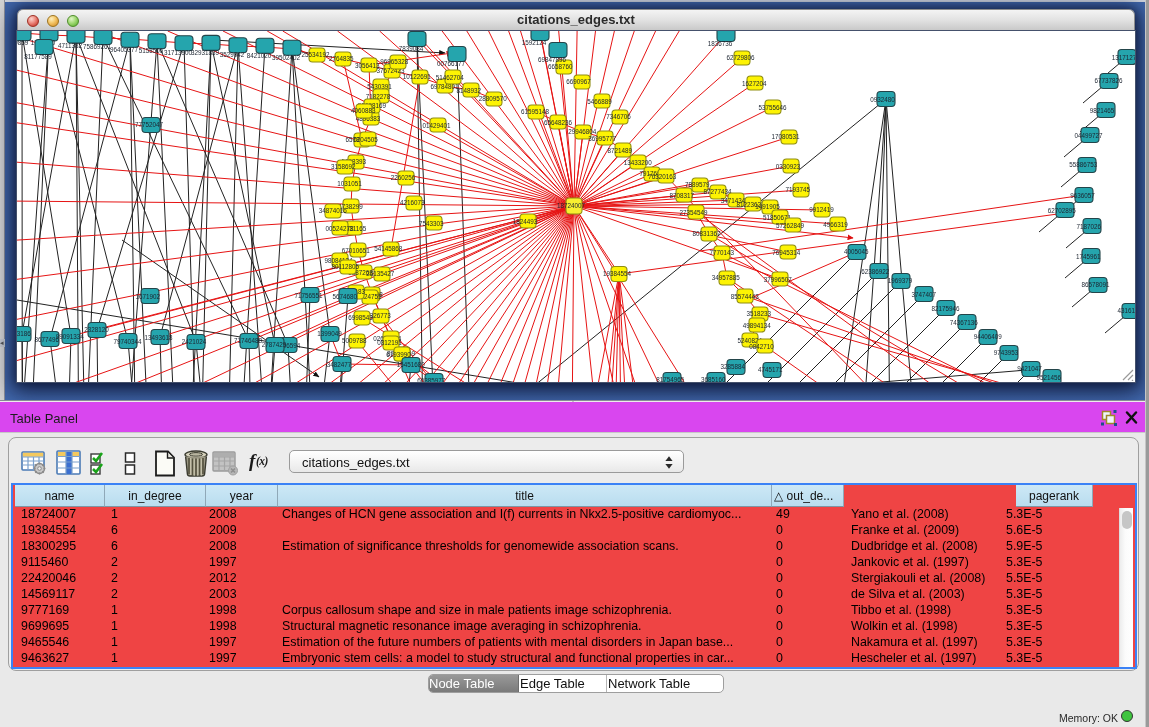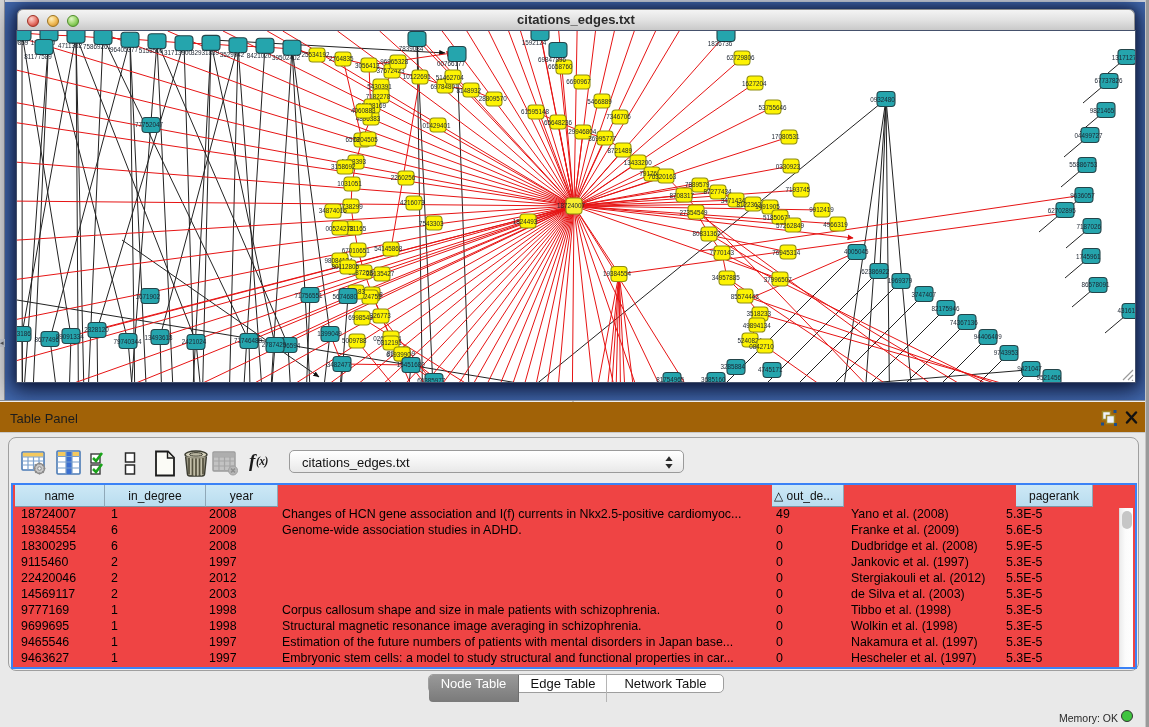--- a/index.html
+++ b/index.html
@@ -9,31 +9,31 @@
 .lstrip{left:0;top:0;width:5px;height:400px;background:#d4d4d4;border-right:1px solid #8d9099}
 .topline{left:0;top:0;width:1149px;height:2px;background:#cfd4de}
 #frame{left:17px;top:9px;width:1118px;height:373px;box-shadow:0 6px 22px 4px rgba(5,12,40,.75),0 0 10px 2px rgba(5,12,40,.5);border-radius:6px 6px 0 0}
 #titlebar{left:0;top:0;width:1118px;height:22px;border-radius:6px 6px 0 0;background:linear-gradient(#f4f4f4,#e2e2e2 50%,#c9c9c9);border:1px solid #8c8c8c;border-bottom:1px solid #8a8a8a}
 #titlebar .t{width:100%;text-align:center;font-size:13px;font-weight:bold;color:#2a2a2a;line-height:20px}
 .tl{top:5px;width:12px;height:12px;border-radius:50%}
 #canvas{left:0;top:22px;width:1118px;height:351px;background:#fff;overflow:hidden;box-shadow:0 0 0 1px #45516c}
 #rstrip{left:1145px;top:0;width:4px;height:727px;background:#9a9a9a;border-left:1px solid #c6c6c6;z-index:30}
 #tp{left:0;top:400px;width:1149px;height:327px;background:#e9e9e9}
 #tpdiv{left:0;top:0;width:1149px;height:2px;background:#ededed;border-top:1px solid #878c94}
-#tpbar{left:0;top:2px;width:1145px;height:31px;background:#a16207;border-bottom:1px solid #c8c8c8}
+#tpbar{left:0;top:2px;width:1145px;height:31px;background:#d946ef;border-bottom:1px solid #c8c8c8}
 #tpbar .t{position:absolute;left:10px;top:9px;font-size:13px;color:#1d1d1d}
 #panel{left:8px;top:37px;width:1131px;height:234px;background:#ececec;border:1px solid #9f9f9f;border-radius:8px}
 #combo{left:280px;top:12px;width:395px;height:23px;background:linear-gradient(#ffffff,#f2f2f2 60%,#e8e8e8);border:1px solid #9a9a9a;border-radius:5px}
 #combo .t{position:absolute;left:12px;top:4px;font-size:13px;color:#111}
 #tablebox{left:2px;top:45px;width:1126px;height:186px;background:#ef4444;border:2px solid #3b82f6}
 .hcell{position:absolute;top:0;height:22px;background:linear-gradient(#cde8f6,#b9ddef);border-right:1px solid #8fa8b8;border-bottom:1px solid #7e96a5;font-size:12px;color:#111;text-align:center;line-height:22px}
 .row{position:absolute;left:0;width:1104px;height:16px;font-size:12.4px;color:#000;white-space:nowrap}
 .row span{position:absolute;top:0}
 #tabs{left:428px;top:274px;width:296px;height:19px;background:#fff;border:1px solid #9e9e9e;border-radius:5px}
-#tabs .seg{position:absolute;top:0;height:27px;font-size:13px;text-align:center;line-height:17px;color:#111}
+#tabs .seg{position:absolute;top:0;height:17px;font-size:13px;text-align:left;line-height:17px;color:#111}
 #tabs .sel{background:linear-gradient(#999999,#7a7a7a);color:#fff;border-radius:4px 0 0 4px;border-right:1px solid #6e6e6e}
 #mem{position:absolute;left:1059px;top:312px;font-size:10.5px;color:#2a2a2a}
 #memdot{position:absolute;left:1121px;top:310px;width:12px;height:12px;border-radius:50%;background:#3ec43e;border:1px solid #333}
 #sbar{position:absolute;left:1106px;top:23px;width:14px;height:159px;background:linear-gradient(90deg,#ededed,#fbfbfb 40%,#fff);border-left:1px solid #dcdcdc}
 #sthumb{position:absolute;left:2px;top:3px;width:10px;height:18px;border-radius:5px;background:#c6c6c6}
 .ticon{position:absolute;top:12px}
 </style>
 </head>
 <body>
 <div class="abs" id="desktop">
@@ -683,77 +683,78 @@
       <div class="t">citations_edges.txt</div>
       <svg class="abs" style="left:374px;top:4px" width="10" height="15" viewBox="0 0 10 15">
           <path d="M5 1.2 L8.6 6 L1.4 6 z" fill="#2a2a2a"></path>
           <path d="M5 13.8 L8.6 9 L1.4 9 z" fill="#2a2a2a"></path>
         </svg>
     </div>
     <div class="abs" id="tablebox">
         <div class="hcell hname" style="left:2px;width:90px">name</div>
         <div class="hcell" style="left:92px;width:101px">in_degree</div>
         <div class="hcell" style="left:193px;width:72px">year</div>
+        <div class="hcell" style="left:265px;width:494px">title</div>
         <div class="hcell" style="left:759px;width:72px;text-align:left;padding-left:2px">△ out_de...</div>
         <div class="hcell" style="left:1003px;width:77px">pagerank</div>
         <div class="row" style="top:22px">
           <span style="left:8px">18724007</span>
           <span style="left:98px">1</span>
           <span style="left:196px">2008</span>
           <span style="left:269px">Changes of HCN gene association and I(f) currents in Nkx2.5-positive cardiomyoc...</span>
           <span style="left:763px">49</span>
           <span style="left:838px">Yano et al. (2008)</span>
           <span style="left:993px">5.3E-5</span>
         </div>
         <div class="row" style="top:38px">
           <span style="left:8px">19384554</span>
           <span style="left:98px">6</span>
           <span style="left:196px">2009</span>
-          <span style="left:269px">Genome-wide association studies in ADHD.</span>
           <span style="left:763px">0</span>
           <span style="left:838px">Franke et al. (2009)</span>
           <span style="left:993px">5.6E-5</span>
         </div>
         <div class="row" style="top:54px">
           <span style="left:8px">18300295</span>
           <span style="left:98px">6</span>
           <span style="left:196px">2008</span>
+          <span style="left:269px">Estimation of significance thresholds for genomewide association scans.</span>
           <span style="left:763px">0</span>
           <span style="left:838px">Dudbridge et al. (2008)</span>
           <span style="left:993px">5.9E-5</span>
         </div>
         <div class="row" style="top:70px">
           <span style="left:8px">9115460</span>
           <span style="left:98px">2</span>
           <span style="left:196px">1997</span>
           <span style="left:763px">0</span>
           <span style="left:838px">Jankovic et al. (1997)</span>
           <span style="left:993px">5.3E-5</span>
         </div>
         <div class="row" style="top:86px">
           <span style="left:8px">22420046</span>
           <span style="left:98px">2</span>
           <span style="left:196px">2012</span>
           <span style="left:763px">0</span>
-          <span style="left:838px">Stergiakouli et al. (2012)</span>
+          <span style="left:838px">Stergiakouli et al. (2008)</span>
           <span style="left:993px">5.5E-5</span>
         </div>
         <div class="row" style="top:102px">
           <span style="left:8px">14569117</span>
           <span style="left:98px">2</span>
           <span style="left:196px">2003</span>
           <span style="left:763px">0</span>
           <span style="left:838px">de Silva et al. (2003)</span>
           <span style="left:993px">5.3E-5</span>
         </div>
         <div class="row" style="top:118px">
           <span style="left:8px">9777169</span>
           <span style="left:98px">1</span>
           <span style="left:196px">1998</span>
-          <span style="left:269px">Corpus callosum shape and size in male patients with schizophrenia.</span>
+          <span style="left:269px">Corpus callosum shape and size in male patients image schizophrenia.</span>
           <span style="left:763px">0</span>
           <span style="left:838px">Tibbo et al. (1998)</span>
           <span style="left:993px">5.3E-5</span>
         </div>
         <div class="row" style="top:134px">
           <span style="left:8px">9699695</span>
           <span style="left:98px">1</span>
           <span style="left:196px">1998</span>
           <span style="left:269px">Structural magnetic resonance image averaging in schizophrenia.</span>
           <span style="left:763px">0</span>

